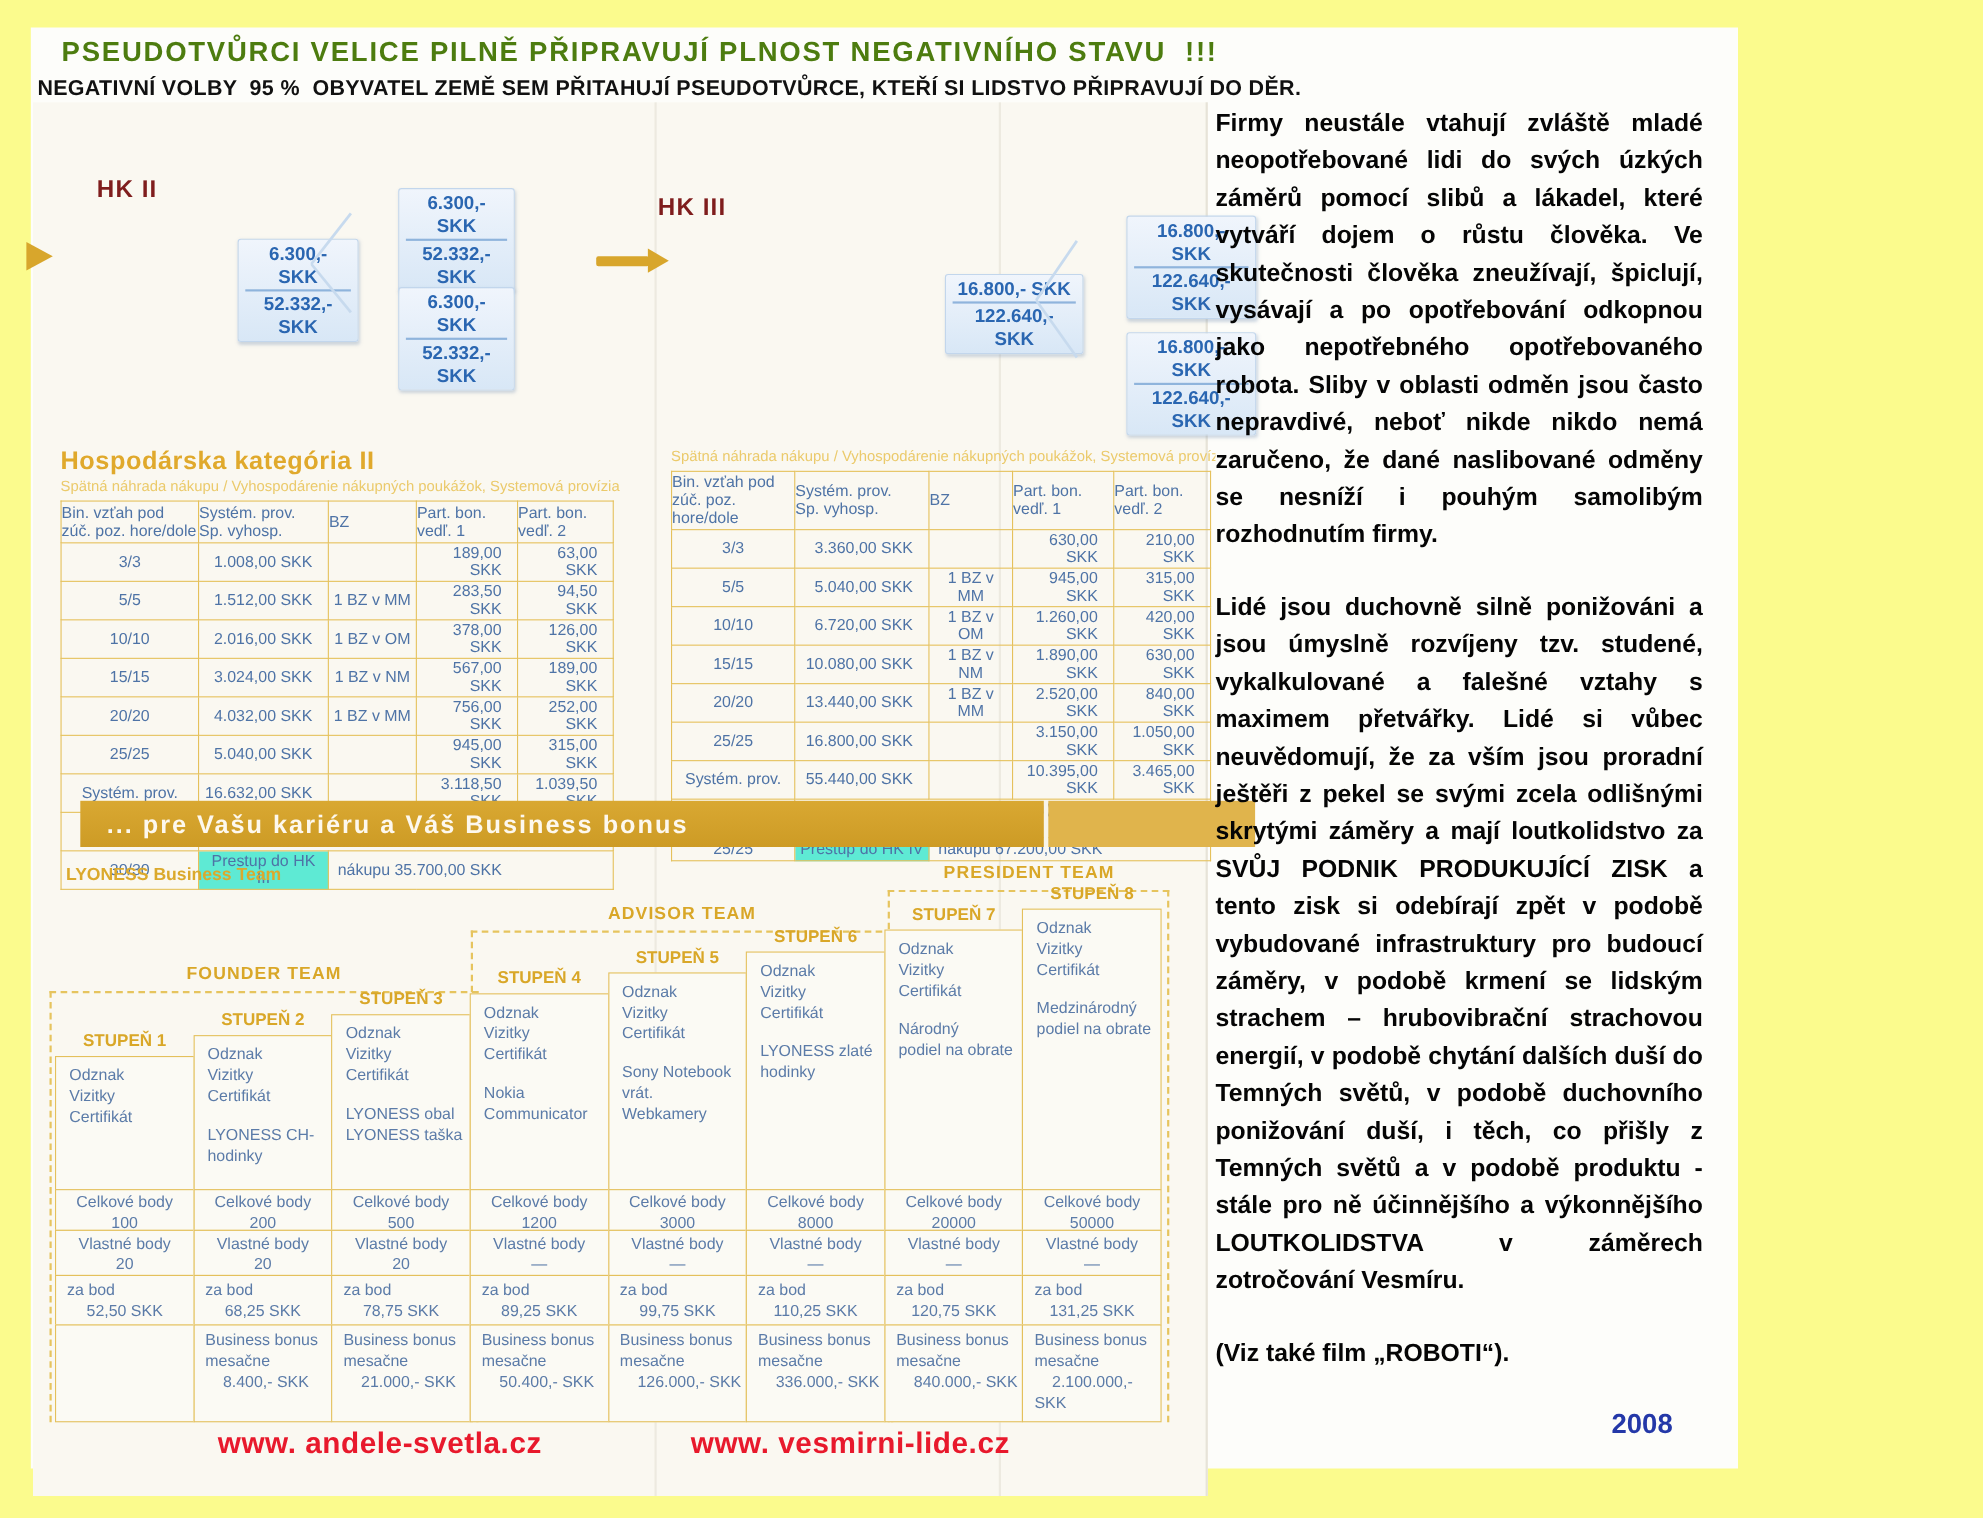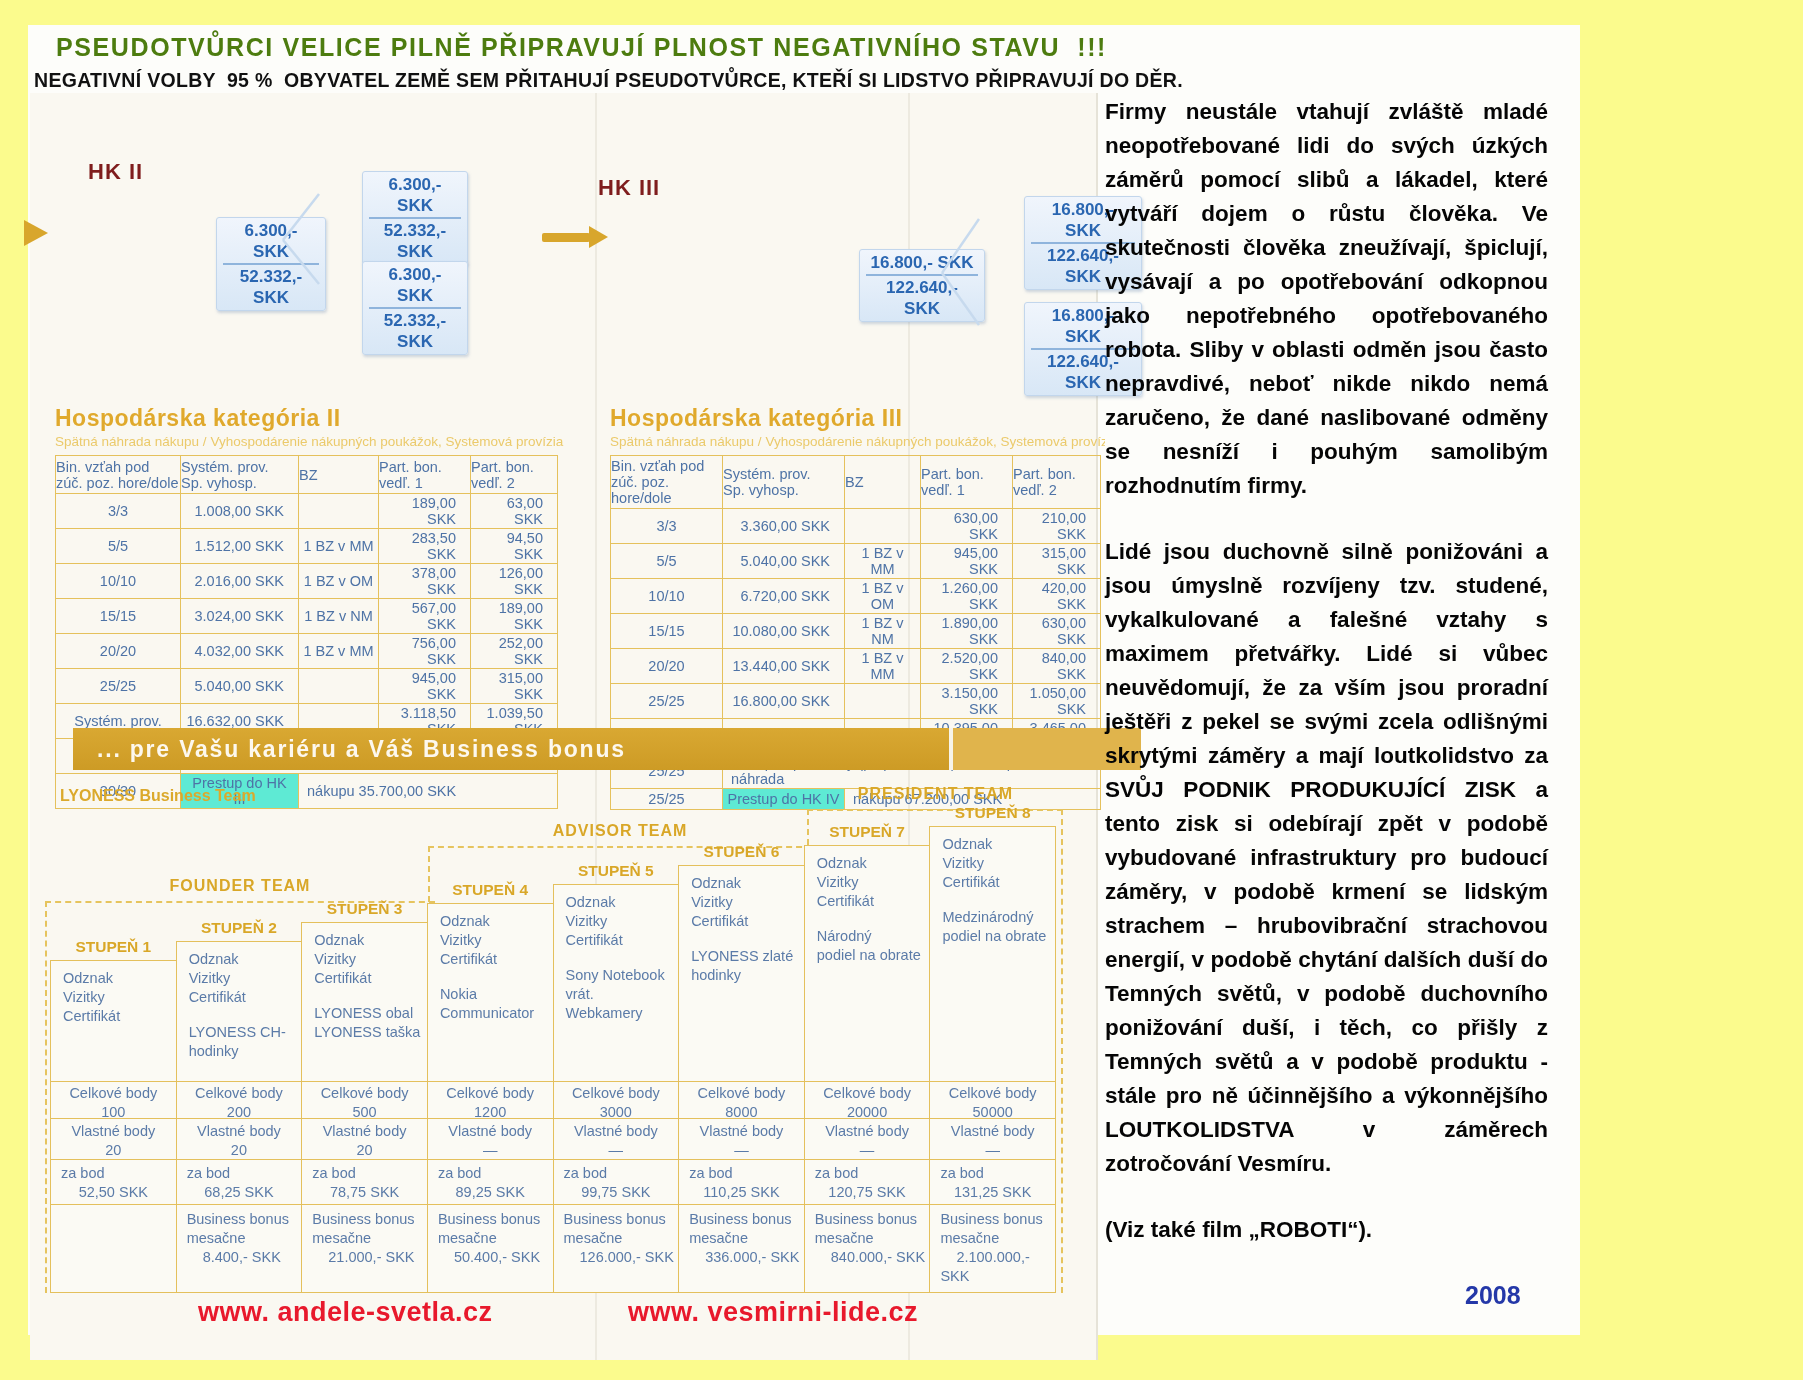--- a/index.html
+++ b/index.html
@@ -227,21 +227,20 @@
           <tr>
             <td class="cc">30/30</td>
             <td class="hl">Prestup do HK III</td>
             <td class="ftext" colspan="3">nákupu 35.700,00 SKK</td>
           </tr>
         </tfoot>
       </table>
     </div>
 
     <div class="tbl-wrap" style="left:580px;top:312px;width:495px">
-      <div class="tbl-title">Hospodárska kategória III</div>
       <div class="tbl-sub">Spätná náhrada nákupu / Vyhospodárenie nákupných poukážok, Systemová provízia &amp; Partnerský bonus</div>
       <table class="hk" style="width:490px">
         <colgroup>
             <col style="width:112px">
             <col style="width:122px">
             <col style="width:76px">
             <col style="width:92px">
             <col style="width:88px">
           </colgroup>
         <thead>

